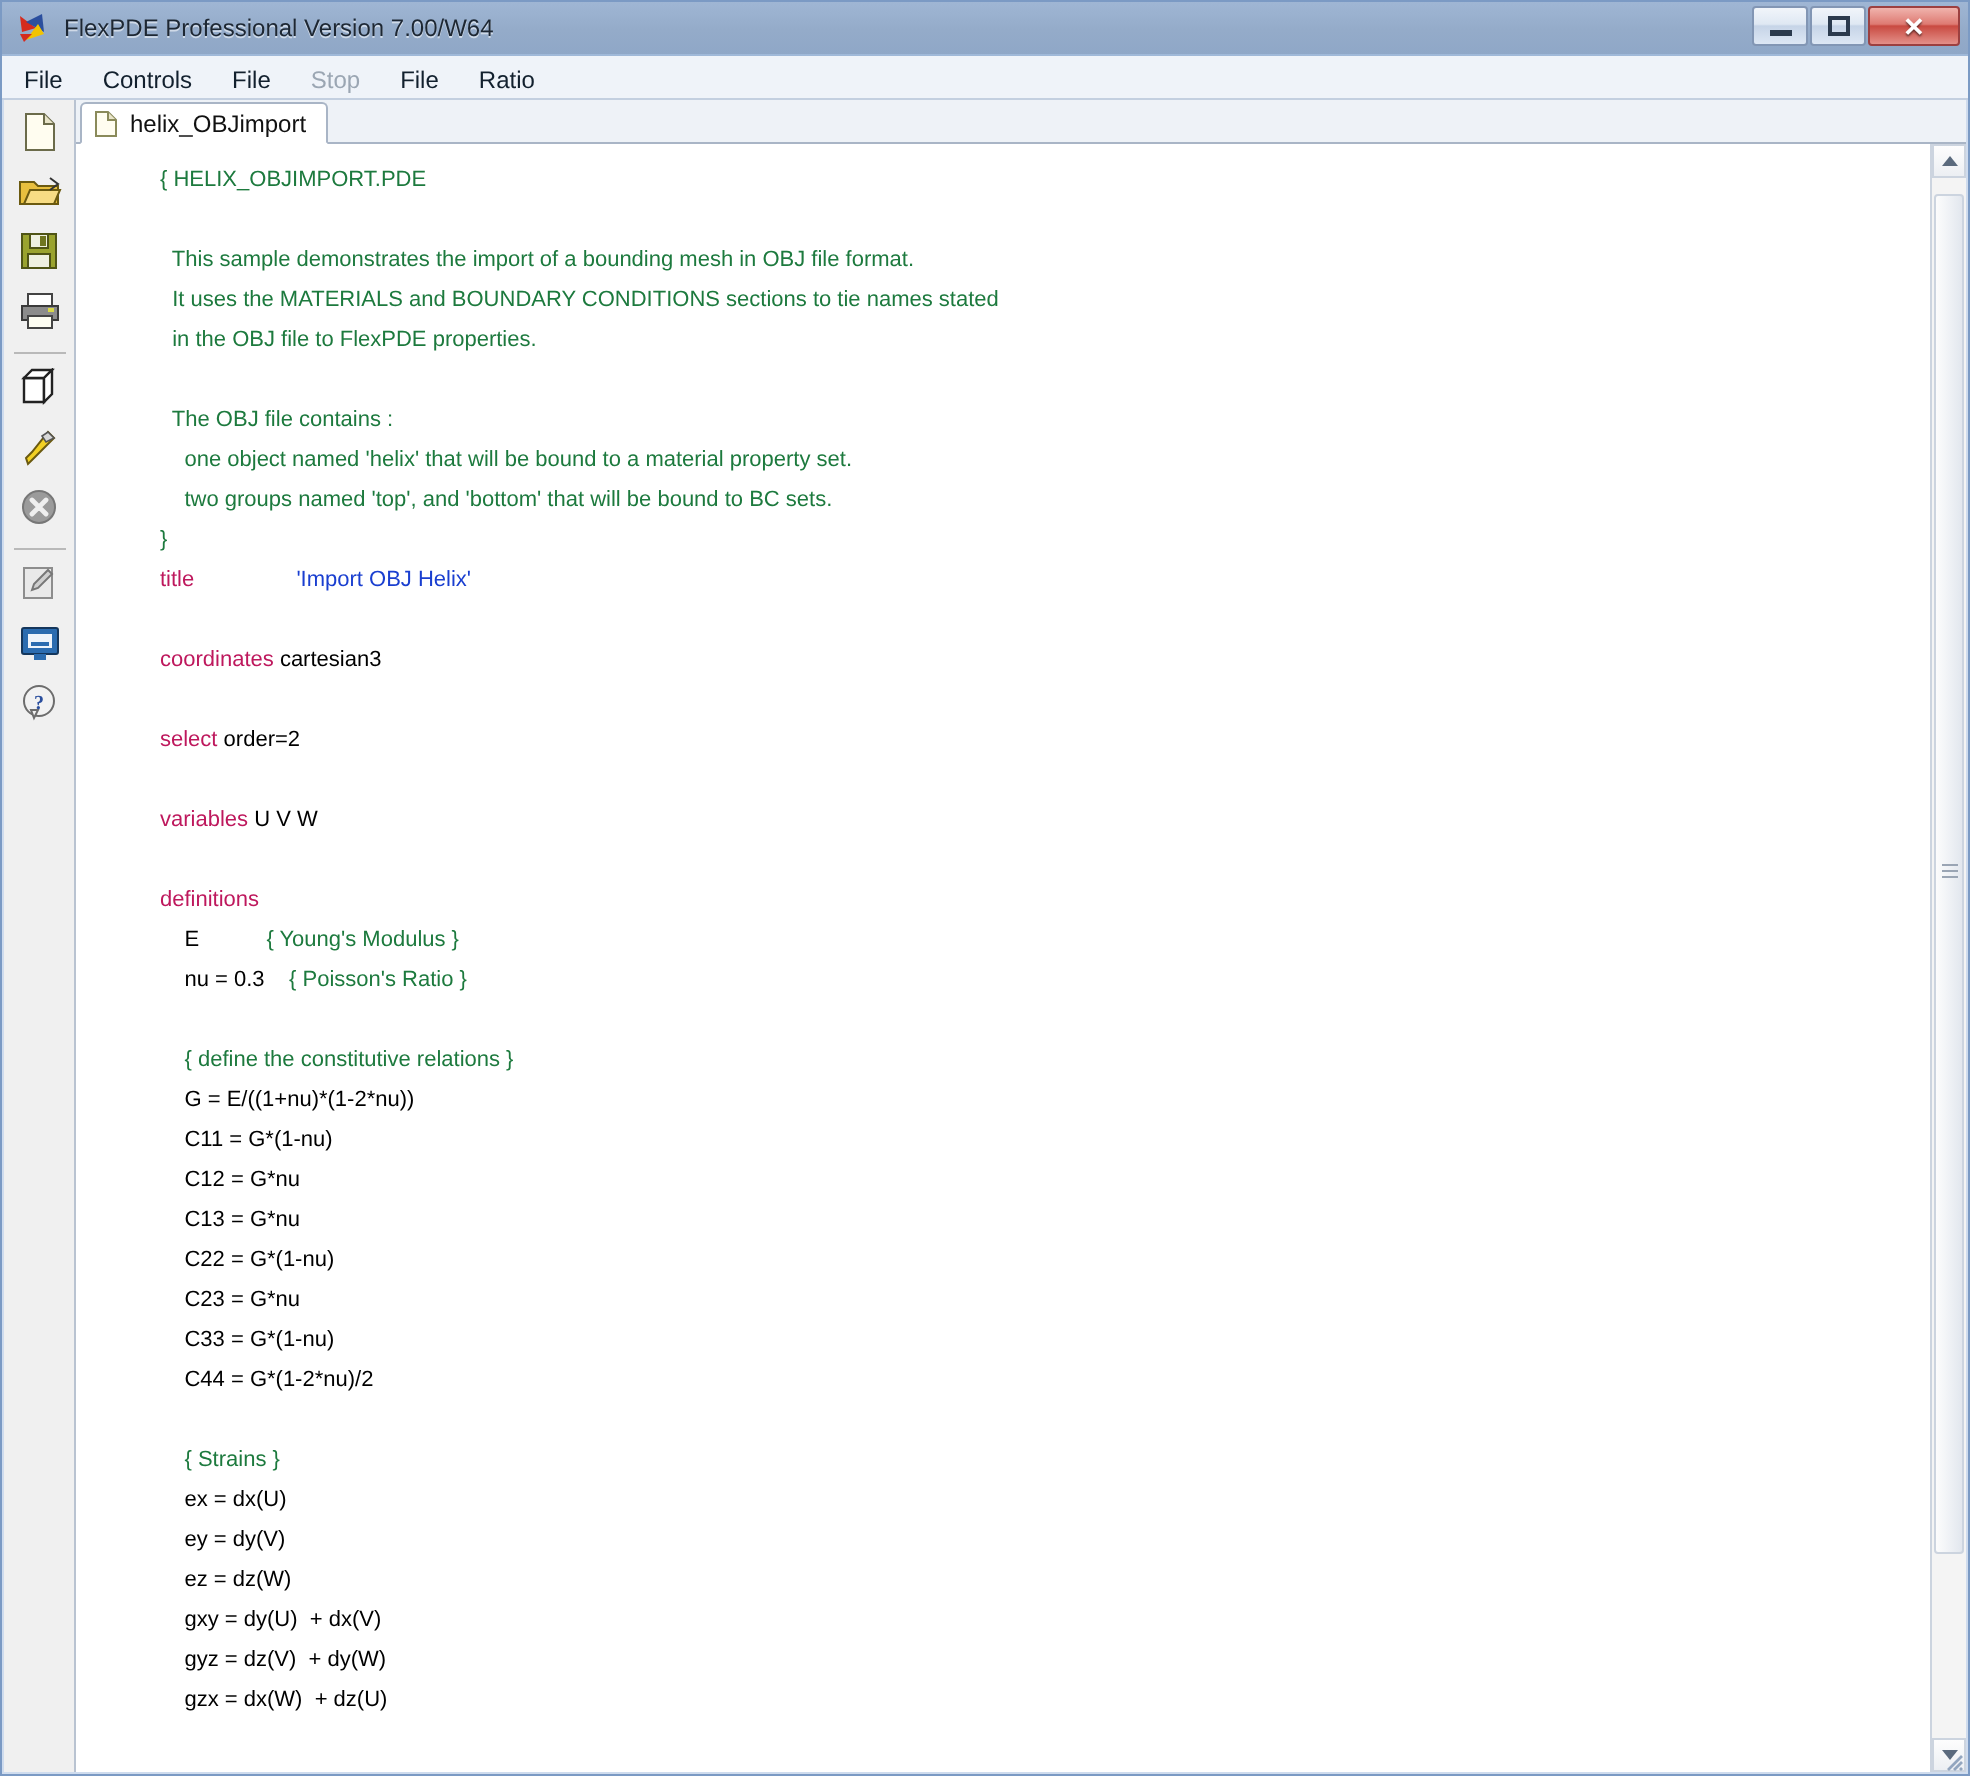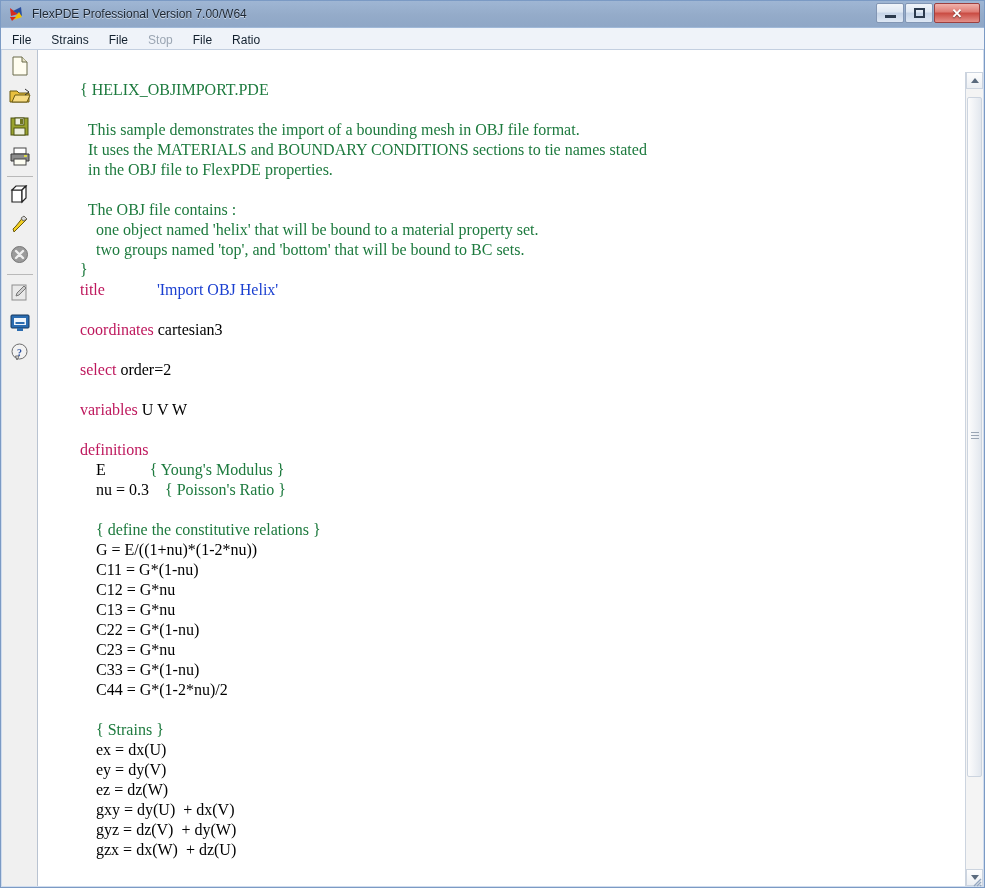--- a/index.html
+++ b/index.html
@@ -114,22 +114,22 @@
   }
   .tab-icon{width:12px;height:14px;margin-right:6px;position:relative;flex:0 0 auto;}
   .tab-label{font-size:12px;color:#111;white-space:nowrap;}
 
   .code-area{
     position:absolute;left:0;top:22px;width:927px;height:814px;
     background:#fff;overflow:hidden;
   }
   .code{
     position:absolute;left:42px;top:8px;
-    font-family:Liberation Serif, serif;
-    font-size:16px;line-height:20px;
+    font-family:Liberation Sans, sans-serif;
+    font-size:11px;line-height:20px;
     white-space:pre;
     color:#000;
   }
   .code .ln{height:20px;}
   .cm{color:#1d7a3e;}    
   .kw{color:#be185d;}    
   .str{color:#1a3fd0;margin-left:48px;}   
   .pl{color:#000000;}    
 
   
@@ -188,21 +188,21 @@
         <span class="glyph g-max"></span>
       </div>
       <div class="wbtn close">
         <span class="g-close">✕</span>
       </div>
     </div>
   </div>
 
   <div class="menubar" id="menubar">
       <div class="menu-item">File</div>
-      <div class="menu-item">Strains</div>
+      <div class="menu-item">Controls</div>
       <div class="menu-item">File</div>
       <div class="menu-item disabled">Stop</div>
       <div class="menu-item">File</div>
       <div class="menu-item">Ratio</div>
     </div>
 
   <div class="toolbar">
 
     <div class="tb-btn">
       <span>
@@ -303,20 +303,31 @@
           <circle cx="9.5" cy="8.5" r="7.5" fill="#f2f2f2" stroke="#6d6d6d" stroke-width="1"></circle>
           <path d="M7 17 L5.5 13 L9 13 Z" fill="#f2f2f2" stroke="#6d6d6d" stroke-width="1"></path>
           <text x="9.5" y="12.5" font-size="10" font-family="Liberation Serif, serif" font-weight="bold" fill="#2b4f9e" text-anchor="middle">?</text>
         </svg>
       </span>
     </div>
   </div>
 
   <div class="editor-panel">
 
+    <div class="tabstrip">
+      <div class="tab">
+        <span class="tab-icon">
+          <svg width="12" height="14" viewBox="0 0 12 14">
+            <path d="M1 1 h6 l4 4 v8 h-10 z" fill="#fffdf0" stroke="#8a8a5a" stroke-width="1"></path>
+            <path d="M7 1 v4 h4" fill="#e8e4c8" stroke="#8a8a5a" stroke-width="1"></path>
+          </svg>
+        </span>
+        <span class="tab-label">helix_OBJimport</span>
+      </div>
+    </div>
 
     <div class="code-area">
       <div class="code" id="code"><div class="ln"><span class="cm">{ HELIX_OBJIMPORT.PDE</span></div><div class="ln">&nbsp;</div><div class="ln"><span class="cm">  This sample demonstrates the import of a bounding mesh in OBJ file format.</span></div><div class="ln"><span class="cm">  It uses the MATERIALS and BOUNDARY CONDITIONS sections to tie names stated</span></div><div class="ln"><span class="cm">  in the OBJ file to FlexPDE properties.</span></div><div class="ln">&nbsp;</div><div class="ln"><span class="cm">  The OBJ file contains :</span></div><div class="ln"><span class="cm">    one object named 'helix' that will be bound to a material property set.</span></div><div class="ln"><span class="cm">    two groups named 'top', and 'bottom' that will be bound to BC sets.</span></div><div class="ln"><span class="cm">}</span></div><div class="ln"><span class="kw">title </span><span class="str">'Import OBJ Helix'</span></div><div class="ln">&nbsp;</div><div class="ln"><span class="kw">coordinates </span><span class="pl">cartesian3</span></div><div class="ln">&nbsp;</div><div class="ln"><span class="kw">select </span><span class="pl">order=2</span></div><div class="ln">&nbsp;</div><div class="ln"><span class="kw">variables </span><span class="pl">U V W</span></div><div class="ln">&nbsp;</div><div class="ln"><span class="kw">definitions</span></div><div class="ln"><span class="pl">    E           </span><span class="cm">{ Young's Modulus }</span></div><div class="ln"><span class="pl">    nu = 0.3    </span><span class="cm">{ Poisson's Ratio }</span></div><div class="ln">&nbsp;</div><div class="ln"><span class="pl">    </span><span class="cm">{ define the constitutive relations }</span></div><div class="ln"><span class="pl">    G = E/((1+nu)*(1-2*nu))</span></div><div class="ln"><span class="pl">    C11 = G*(1-nu)</span></div><div class="ln"><span class="pl">    C12 = G*nu</span></div><div class="ln"><span class="pl">    C13 = G*nu</span></div><div class="ln"><span class="pl">    C22 = G*(1-nu)</span></div><div class="ln"><span class="pl">    C23 = G*nu</span></div><div class="ln"><span class="pl">    C33 = G*(1-nu)</span></div><div class="ln"><span class="pl">    C44 = G*(1-2*nu)/2</span></div><div class="ln">&nbsp;</div><div class="ln"><span class="pl">    </span><span class="cm">{ Strains }</span></div><div class="ln"><span class="pl">    ex = dx(U)</span></div><div class="ln"><span class="pl">    ey = dy(V)</span></div><div class="ln"><span class="pl">    ez = dz(W)</span></div><div class="ln"><span class="pl">    gxy = dy(U)  + dx(V)</span></div><div class="ln"><span class="pl">    gyz = dz(V)  + dy(W)</span></div><div class="ln"><span class="pl">    gzx = dx(W)  + dz(U)</span></div></div>
     </div>
 
     <div class="vscroll">
       <div class="sb-arrow up">
         <span class="tri up"></span>
       </div>
       <div class="vthumb">

